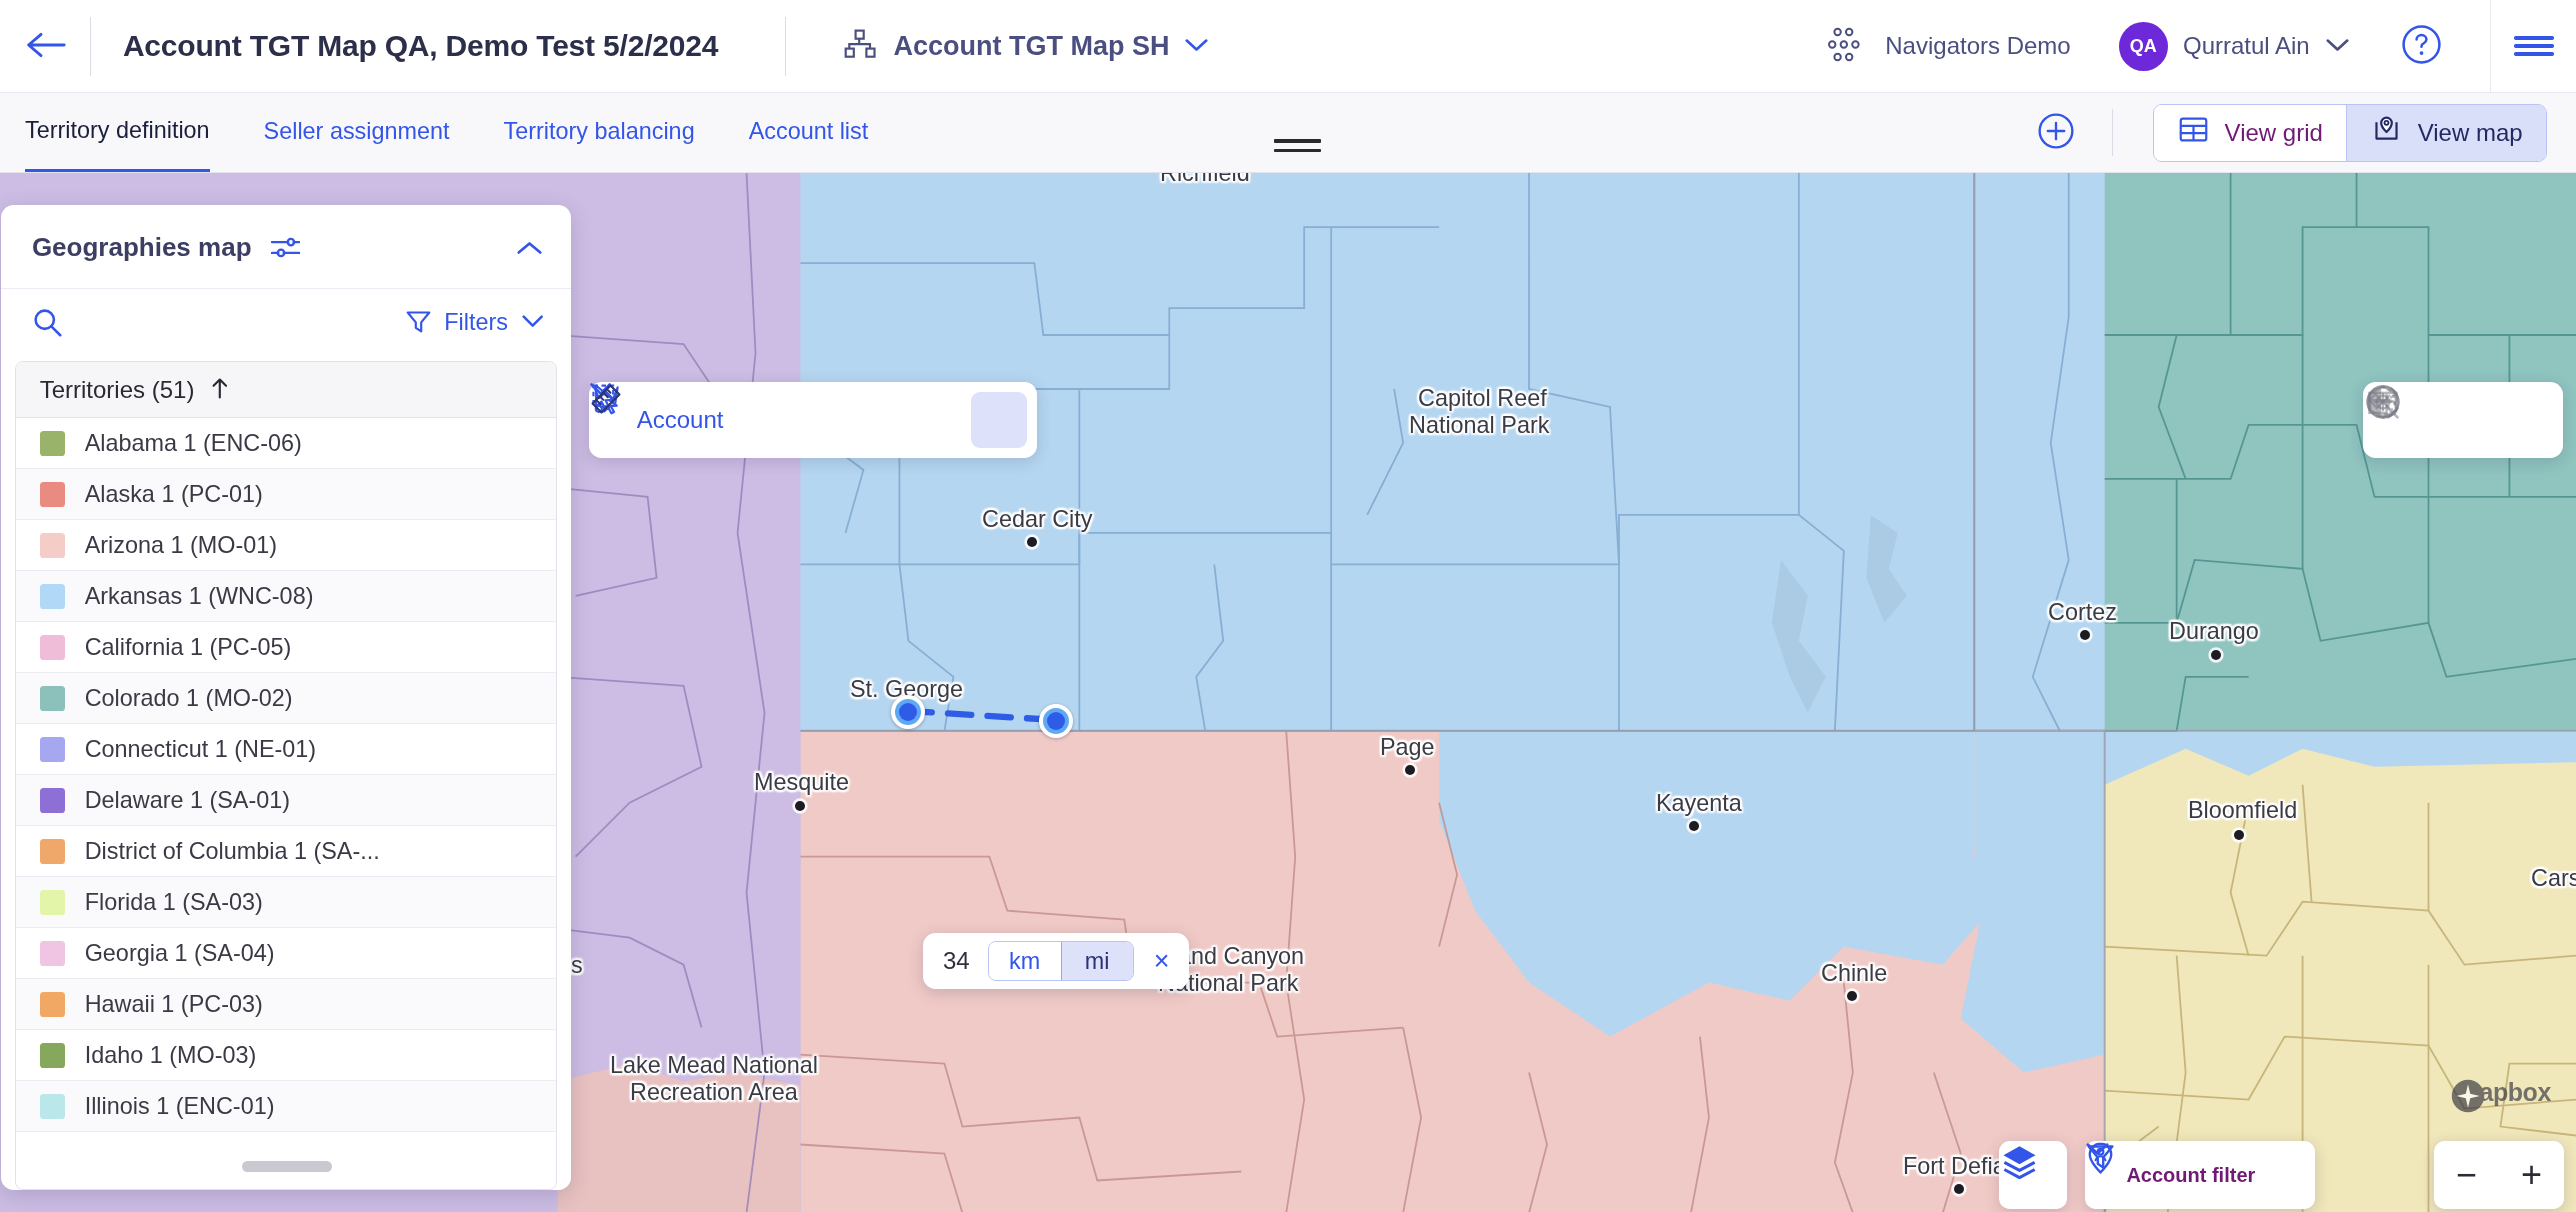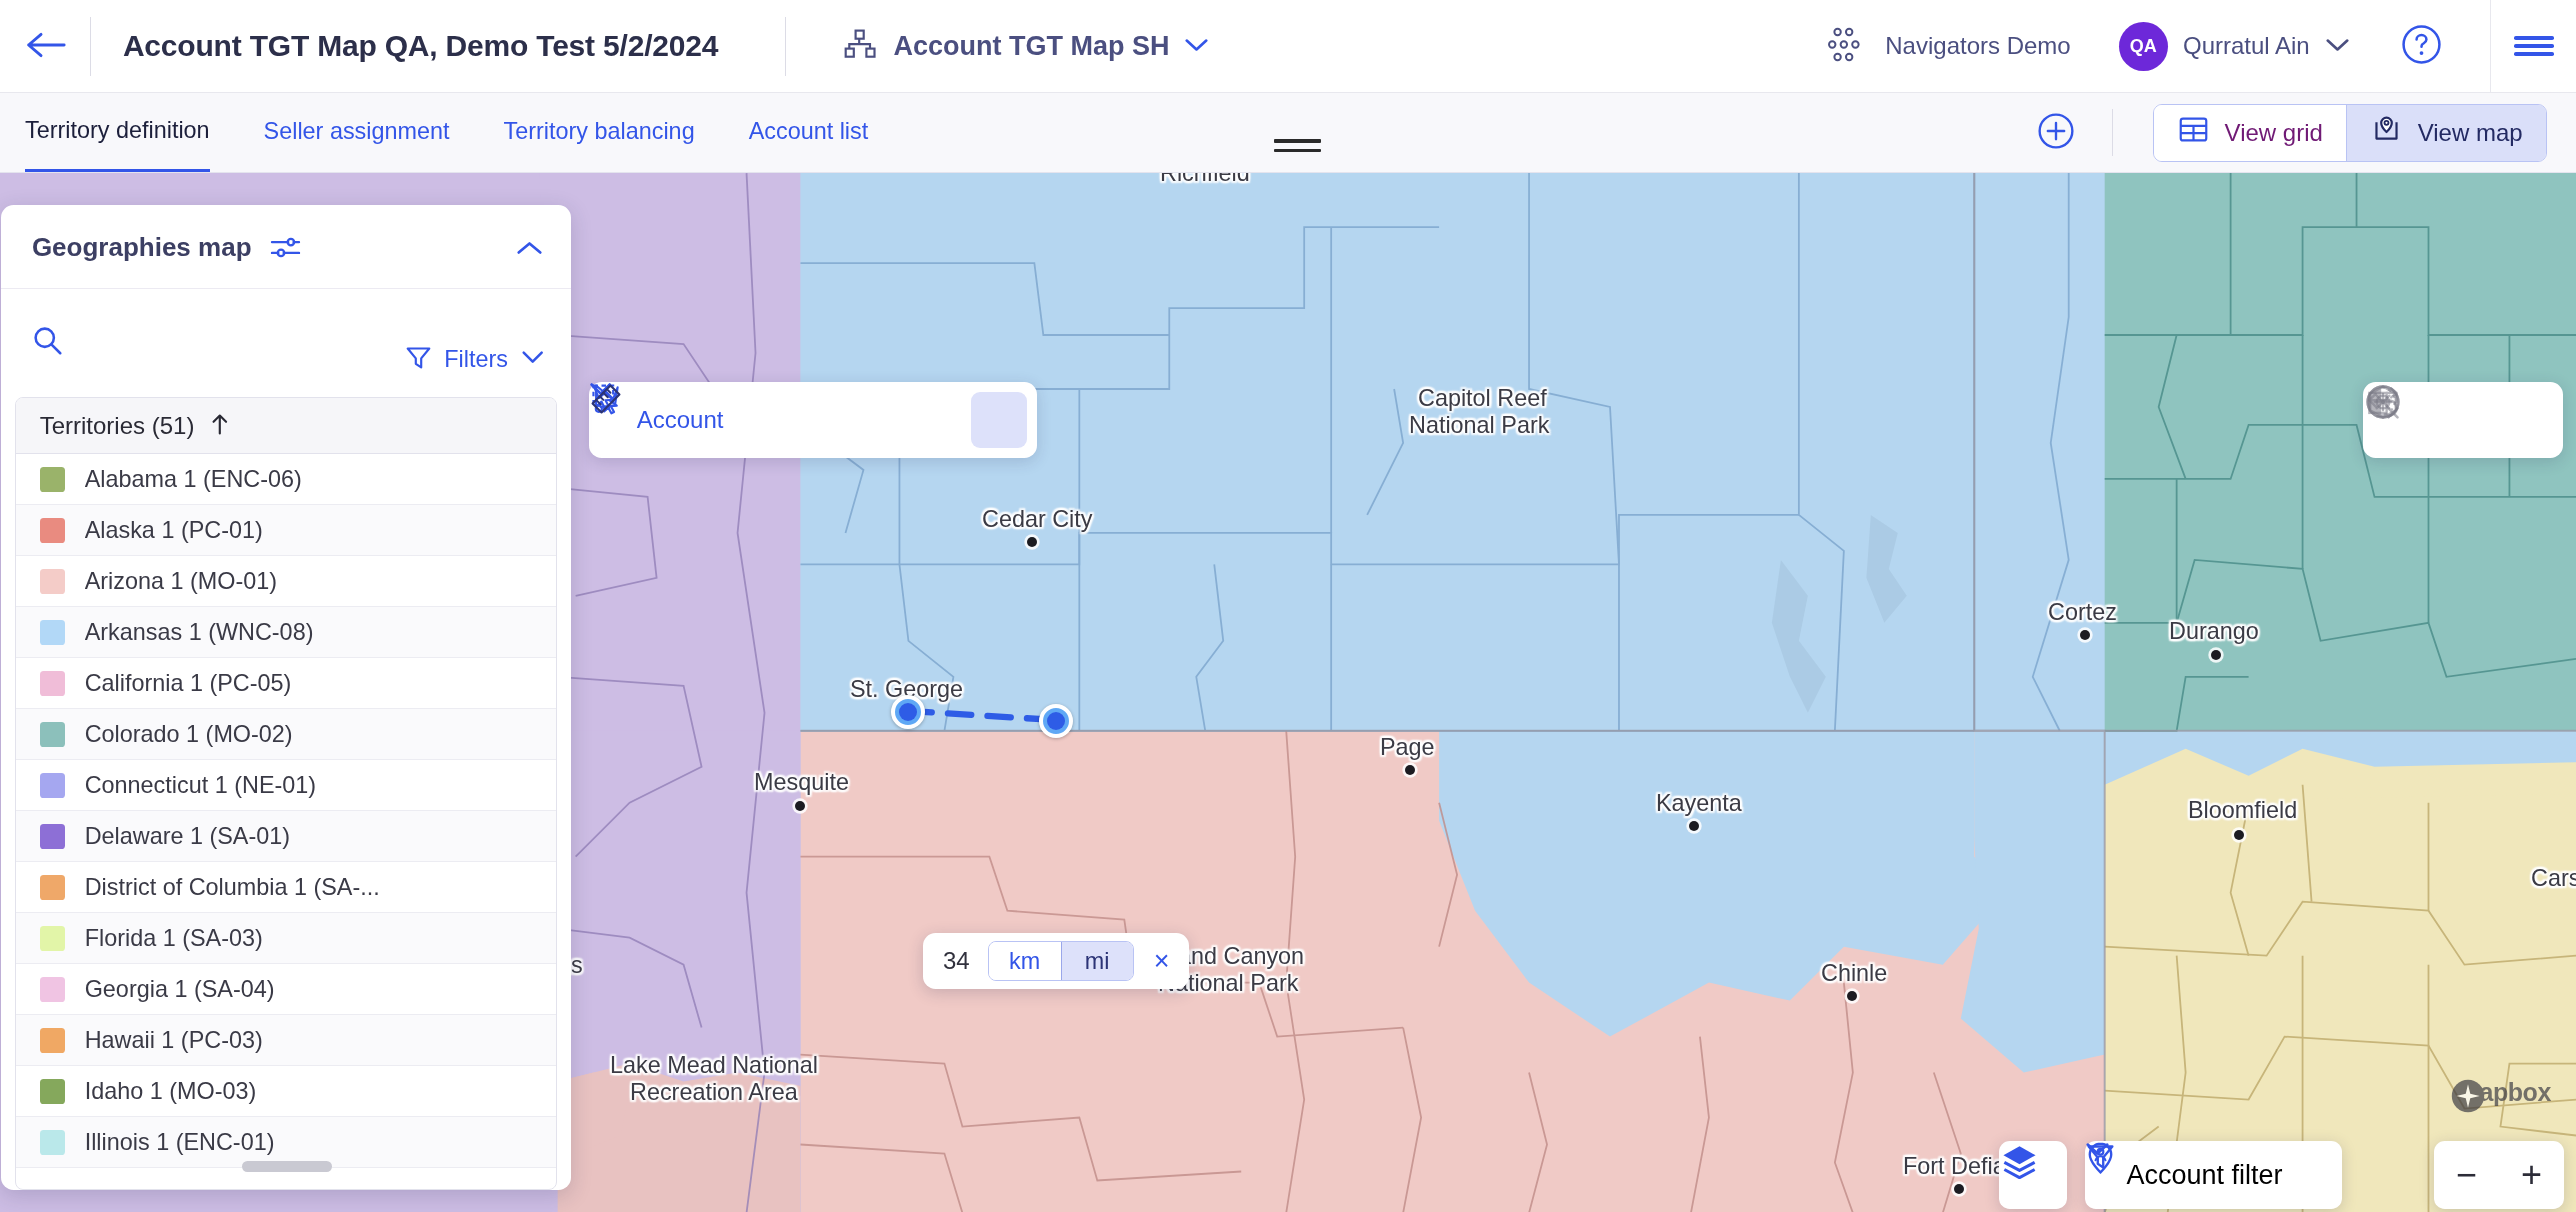--- a/index.html
+++ b/index.html
@@ -155,21 +155,21 @@
   .panel-search {
     display: flex; align-items: center; padding: 18px 27px 16px 31px;
   }
   .search-icon { cursor: pointer; display: flex; }
   .search-input {
     border: none; outline: none; font-size: 22.5px; color: #3c3f63;
     flex: 1; margin-left: 14.4px; background: transparent;
     font-family: "Liberation Sans", sans-serif;
   }
   .filters-btn {
-    display: flex; align-items: center; gap: 12.6px; cursor: pointer; margin-left: auto; margin-top: 37px;
+    display: flex; align-items: center; gap: 12.6px; cursor: pointer; margin-left: auto;
   }
   .filters-label { font-size: 23.4px; color: #3355e8; }
   .list-wrap {
     margin: 7.2px 14.4px 0 14.4px; border: 0.9px solid #e2e2ec; border-radius: 8px;
     overflow: hidden; flex: 1;
   }
   .list-head {
     height: 56px; display: flex; align-items: center; padding-left: 23.4px;
     background: #f6f6f9; border-bottom: 0.9px solid #e2e2ec; gap: 14.4px; cursor: pointer;
   }
@@ -213,21 +213,21 @@
   .layers-btn {
     position: absolute; left: 1999px; top: 1140px; width: 68px; height: 68px;
     background: #fff; border-radius: 10.8px; box-shadow: 0 3.6px 14.4px rgba(40,40,80,.18);
     display: flex; align-items: center; justify-content: center; cursor: pointer;
   }
   .acct-filter {
     position: absolute; left: 2085px; top: 1140px; height: 68px;
     background: #fff; border-radius: 10.8px; box-shadow: 0 3.6px 14.4px rgba(40,40,80,.18);
     display: flex; align-items: center; padding: 0 23.4px; gap: 18px; cursor: pointer;
   }
-  .acct-filter-label { font-size: 27px; color: #000000; white-space: nowrap; }
+  .acct-filter-label { font-size: 20px; color: #701a75; white-space: nowrap; font-weight: bold; }
   .zoomctl {
     position: absolute; left: 2434px; top: 1140px; width: 130px; height: 68px;
     background: #fff; border-radius: 10.8px; box-shadow: 0 3.6px 14.4px rgba(40,40,80,.18);
     display: flex; align-items: center; justify-content: space-around;
   }
   .zoomctl div {
     font-size: 36px; color: #2c2c38; cursor: pointer; line-height: 1;
     width: 54px; text-align: center; font-weight: 300;
   }
   .mapbox-logo {

